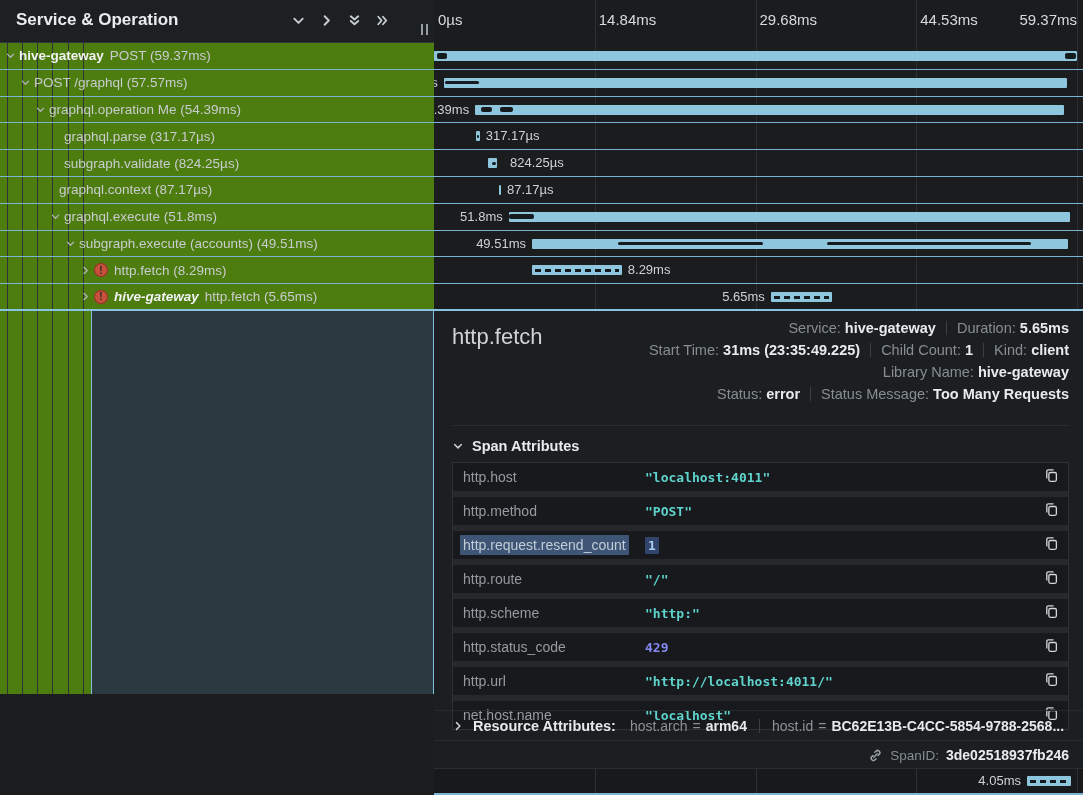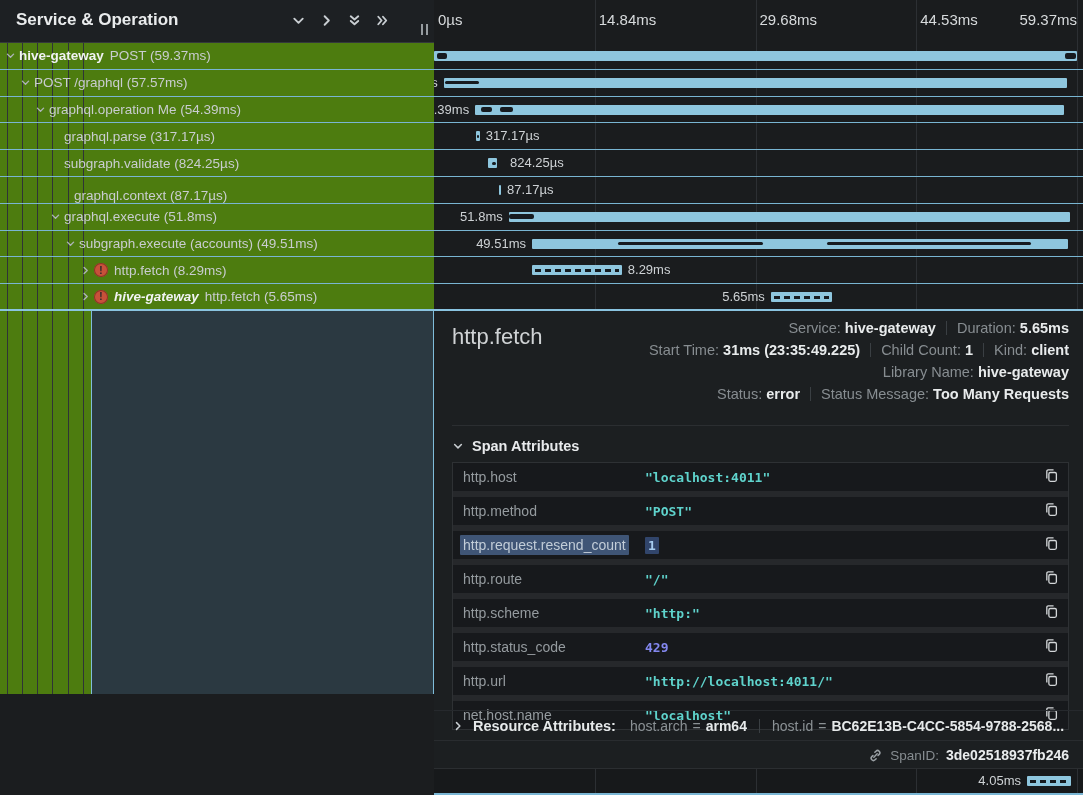--- a/index.html
+++ b/index.html
@@ -153,21 +153,21 @@
           <span class="op">graphql.operation Me (54.39ms)</span>
         </div>
         <div class="t-row" style="padding-left: 49px;">
           <span class="chev empty"></span>
           <span class="op">graphql.parse (317.17µs)</span>
         </div>
         <div class="t-row" style="padding-left: 49px;">
           <span class="chev empty"></span>
           <span class="op">subgraph.validate (824.25µs)</span>
         </div>
-        <div class="t-row" style="padding-left: 59px; align-items: flex-end;">
+        <div class="t-row" style="padding-left: 44px;">
           <span class="chev empty"></span>
           <span class="op">graphql.context (87.17µs)</span>
         </div>
         <div class="t-row" style="padding-left: 49px;">
           <span class="chev">
             <svg width="11" height="11" viewBox="0 0 16 16">
               <path d="M3.5 6l4.5 4.5L12.5 6"></path>
             </svg>
           </span>
           <span class="op">graphql.execute (51.8ms)</span>

